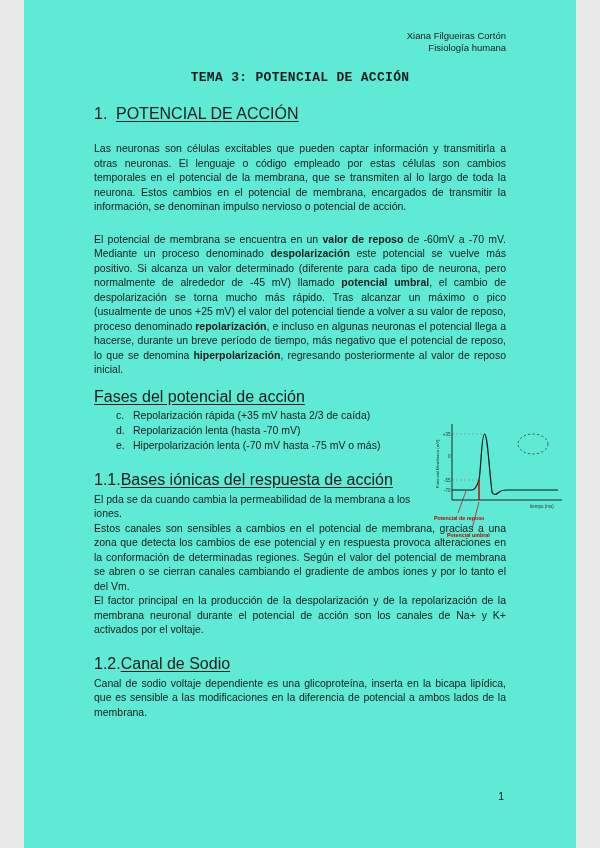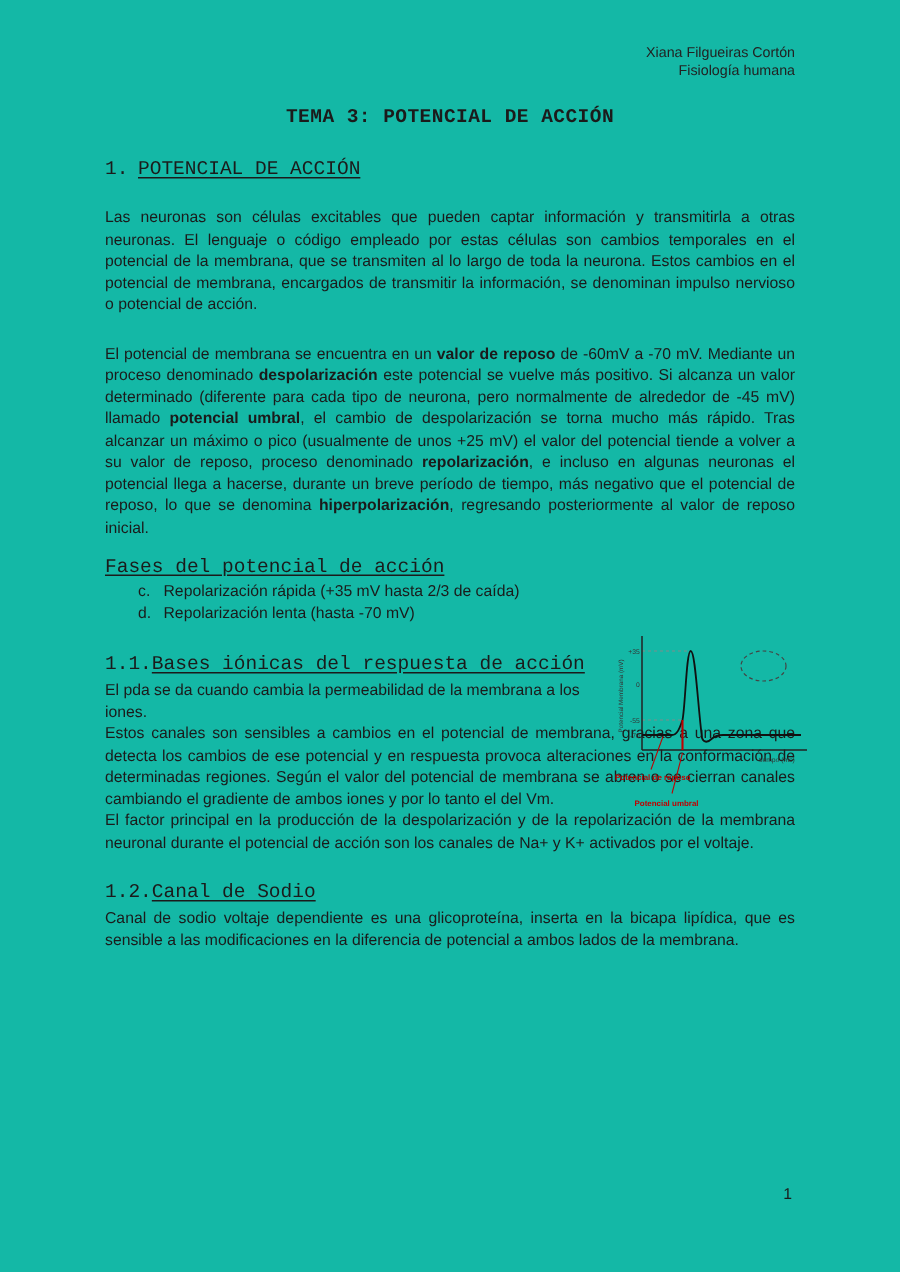--- a/index.html
+++ b/index.html
@@ -1,35 +1,35 @@
 <!DOCTYPE html>
 <html><head>
 <meta charset="utf-8">
 <style>
   html,body{margin:0;padding:0;background:#e9e9e9;}
   .page{
     position:relative;
-    width:600px;height:848px;
+    width:552px;height:848px;
     margin:0 auto;
-    background:#14b8a6;
+    background:#5eead4;
     box-sizing:border-box;
     padding:30px 70px 10px 70px;
     font-family:"Liberation Sans",sans-serif;
     color:#1b1b1b;
     overflow:hidden;
   }
   .doc-header{text-align:right;font-size:9.5px;line-height:12px;color:#222;}
   .doc-title{
     text-align:center;
     font-family:Liberation Mono, monospace;
     font-size:13px;font-weight:bold;
     letter-spacing:.3px;
     margin:16px 0 0 0;
   }
-  .sec-heading{font-family:Liberation Mono, monospace;font-size:13px;color:#1b1b1b;}
+  .sec-heading{font-family:Liberation Sans, sans-serif;font-size:16px;color:#1b1b1b;}
   .sec-heading.lvl1{margin-top:20px;}
   .sec-num{display:inline-block;min-width:22px;}
   .sec-num.wide{min-width:26px;}
   .underlined{text-decoration:underline;text-underline-offset:2px;}
   .body-text{
     font-size:10.5px;line-height:14.5px;margin:0;
   }
   .justify{text-align:justify;}
   .wide-spacing{word-spacing:3px;}
   .mt-lg{margin-top:18px;}
@@ -74,20 +74,21 @@
 
   <p class="body-text justify mt-lg"><span>El potencial de membrana se encuentra en un </span><b>valor de reposo</b><span> de -60mV a -70 mV. Mediante un proceso denominado </span><b>despolarización</b><span> este potencial se vuelve más positivo. Si alcanza un valor determinado (diferente para cada tipo de neurona, pero normalmente de alrededor de -45 mV) llamado </span><b>potencial umbral</b><span>, el cambio de despolarización se torna mucho más rápido. Tras alcanzar un máximo o pico (usualmente de unos +25 mV) el valor del potencial tiende a volver a su valor de reposo, proceso denominado </span><b>repolarización</b><span>, e incluso en algunas neuronas el potencial llega a hacerse, durante un breve período de tiempo, más negativo que el potencial de reposo, lo que se denomina </span><b>hiperpolarización</b><span>, regresando posteriormente al valor de reposo inicial.</span></p>
 
   <div class="sec-heading mt-md">
     <span class="underlined">Fases del potencial de acción</span>
   </div>
 
   <div class="fase-list">
     <div class="fase-item"><span class="fase-label">c.</span><span>Repolarización rápida (+35 mV hasta 2/3 de caída)</span></div>
     <div class="fase-item"><span class="fase-label">d.</span><span>Repolarización lenta  (hasta -70 mV)</span></div>
+    <div class="fase-item"><span class="fase-label">e.</span><span>Hiperpolarización lenta (-70 mV hasta -75 mV o más)</span></div>
   </div>
 
   <figure class="ap-figure">
     <svg viewBox="0 0 148 135" width="148" height="135">
 
       <line class="dash" x1="20" y1="16" x2="50" y2="16"></line>
       <line class="dash" x1="20" y1="62" x2="47" y2="62"></line>
 
       <line class="axis" x1="20" y1="6" x2="20" y2="82"></line>
       <line class="axis" x1="20" y1="82" x2="130" y2="82"></line>

